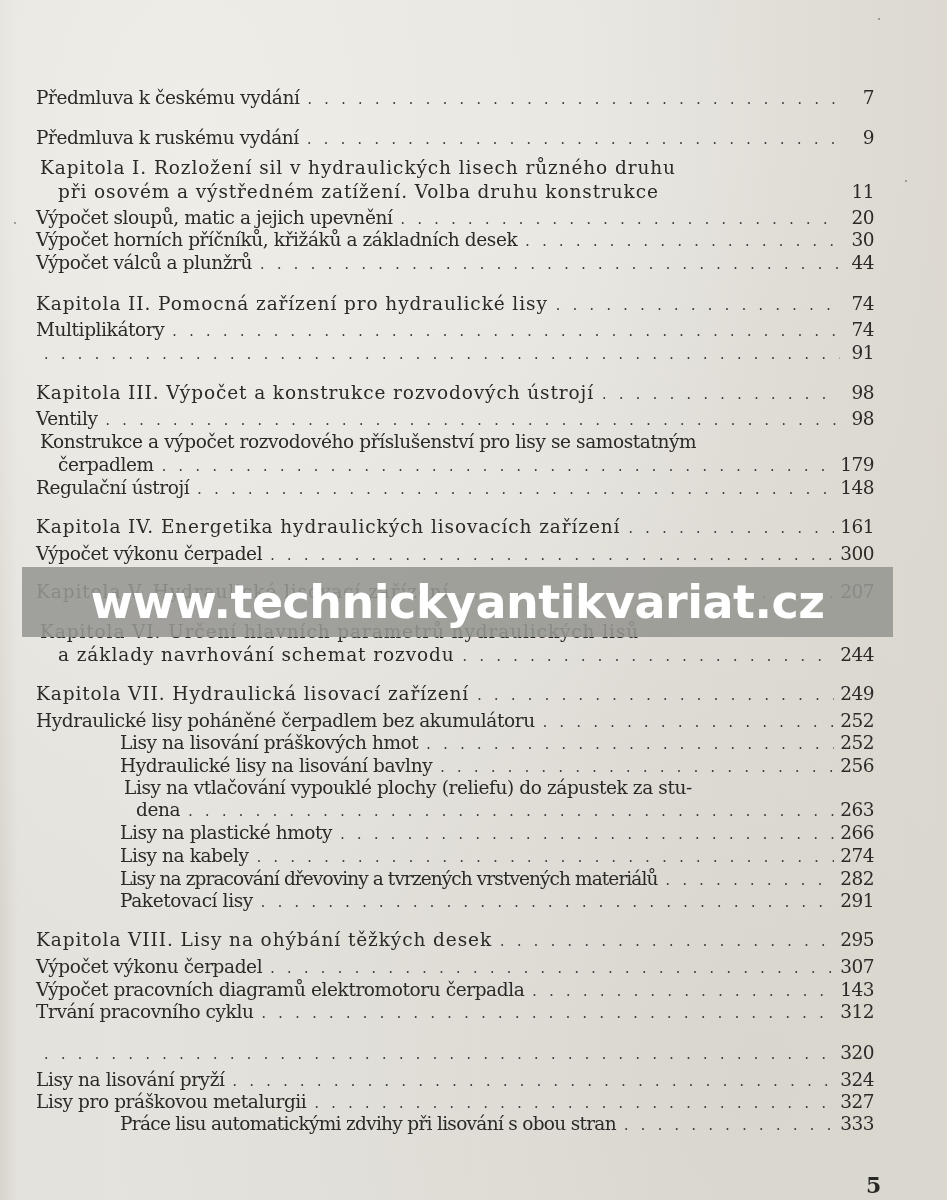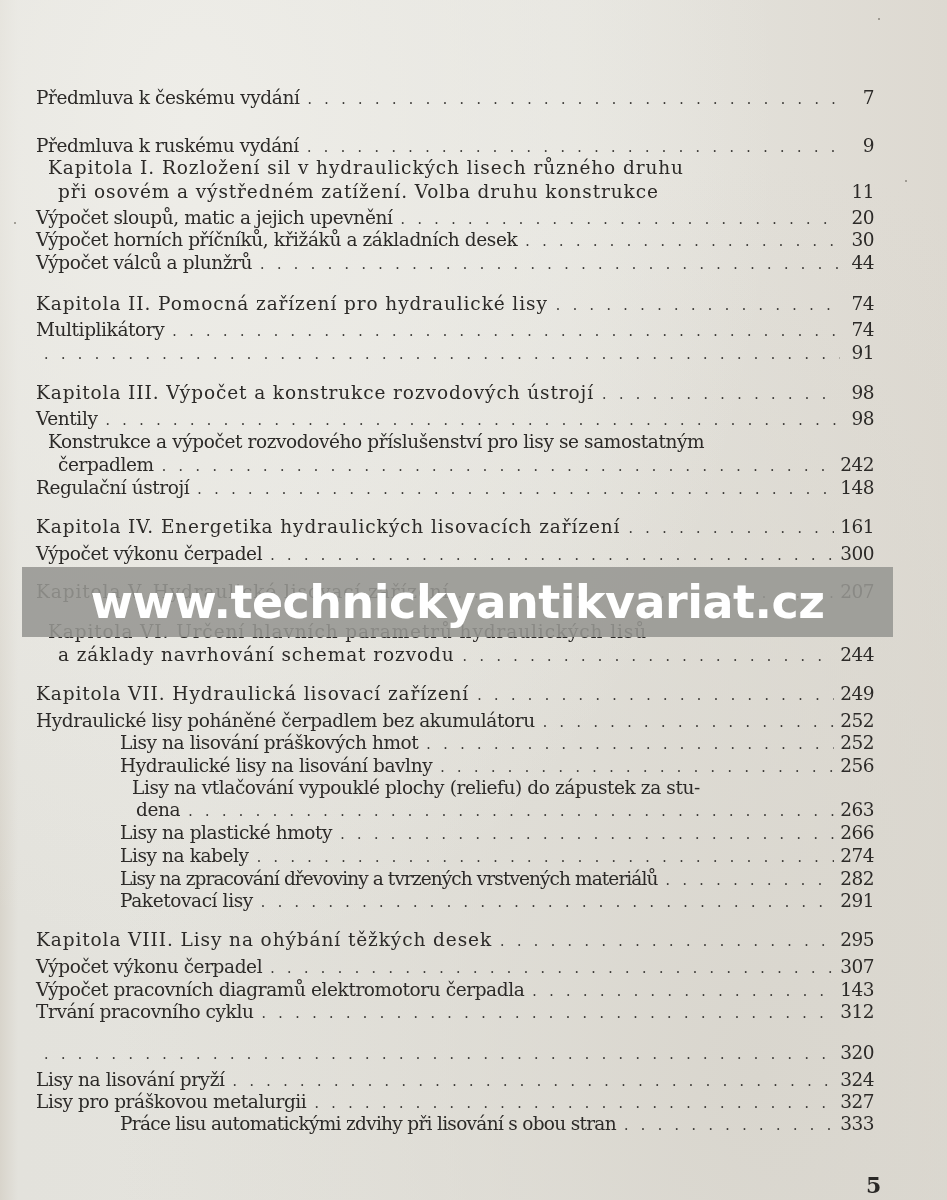--- a/index.html
+++ b/index.html
@@ -65,21 +65,21 @@
       flex: 0 0 auto;
       min-width: 28px;
       text-align: right;
       letter-spacing: -0.5px;
     }
     .entry.indent-1 { padding-left: 22px; width: 816px; }
     .entry.indent-2 { padding-left: 84px; width: 754px; }
     .entry.indent-3 { padding-left: 100px; width: 738px; }
     .cont {
       position: absolute;
-      left: 12px;
+      left: 4px;
       width: 838px;
       height: 24px;
       font-size: 18.5px;
       line-height: 24px;
       white-space: nowrap;
       letter-spacing: -0.4px;
     }
     .cont.chapter { letter-spacing: 0.9px; }
     .cont.indent-2 { padding-left: 84px; }
 
@@ -123,21 +123,21 @@
 
 <div class="page">
 
   <div class="toc">
 
     <div class="entry" style="top:0px">
       <span class="title">Předmluva k českému vydání</span>
       <span class="leader"></span>
       <span class="num">7</span>
     </div>
-    <div class="entry" style="top:48px">
+    <div class="entry" style="top:40px">
       <span class="title">Předmluva k ruskému vydání</span>
       <span class="leader"></span>
       <span class="num">9</span>
     </div>
 
     <div class="cont chapter" style="top:70px">Kapitola I. Rozložení sil v hydraulických lisech různého druhu</div>
     <div class="entry chapter indent-1" style="top:94px">
       <span class="title">při osovém a výstředném zatížení. Volba druhu konstrukce</span>
       <span class="leader" style="visibility:hidden"></span>
       <span class="num">11</span>
@@ -180,21 +180,21 @@
     </div>
     <div class="entry" style="top:321px">
       <span class="title">Ventily</span>
       <span class="leader"></span>
       <span class="num">98</span>
     </div>
     <div class="cont" style="top:344px">Konstrukce a výpočet rozvodového příslušenství pro lisy se samostatným</div>
     <div class="entry indent-1" style="top:367px">
       <span class="title">čerpadlem</span>
       <span class="leader"></span>
-      <span class="num">242</span>
+      <span class="num">179</span>
     </div>
     <div class="entry" style="top:390px">
       <span class="title">Regulační ústrojí</span>
       <span class="leader"></span>
       <span class="num">148</span>
     </div>
 
     <div class="entry chapter" style="top:429px">
       <span class="title">Kapitola IV. Energetika hydraulických lisovacích zařízení</span>
       <span class="leader"></span>

